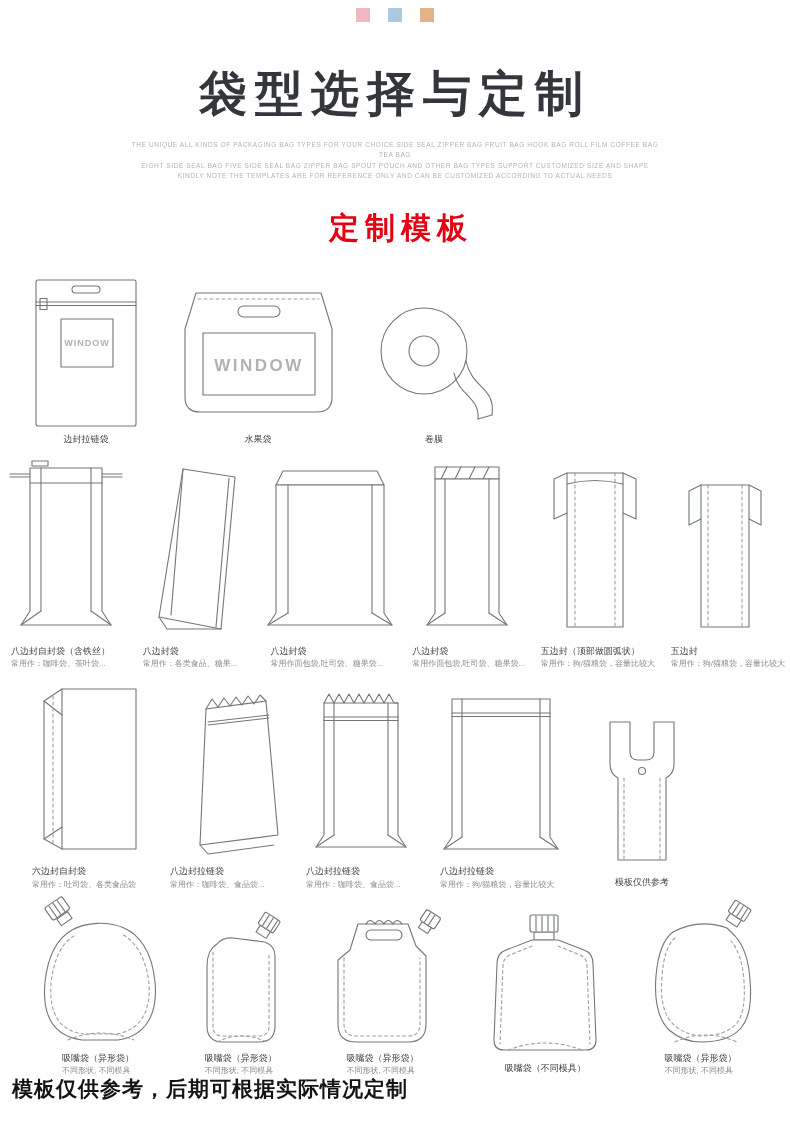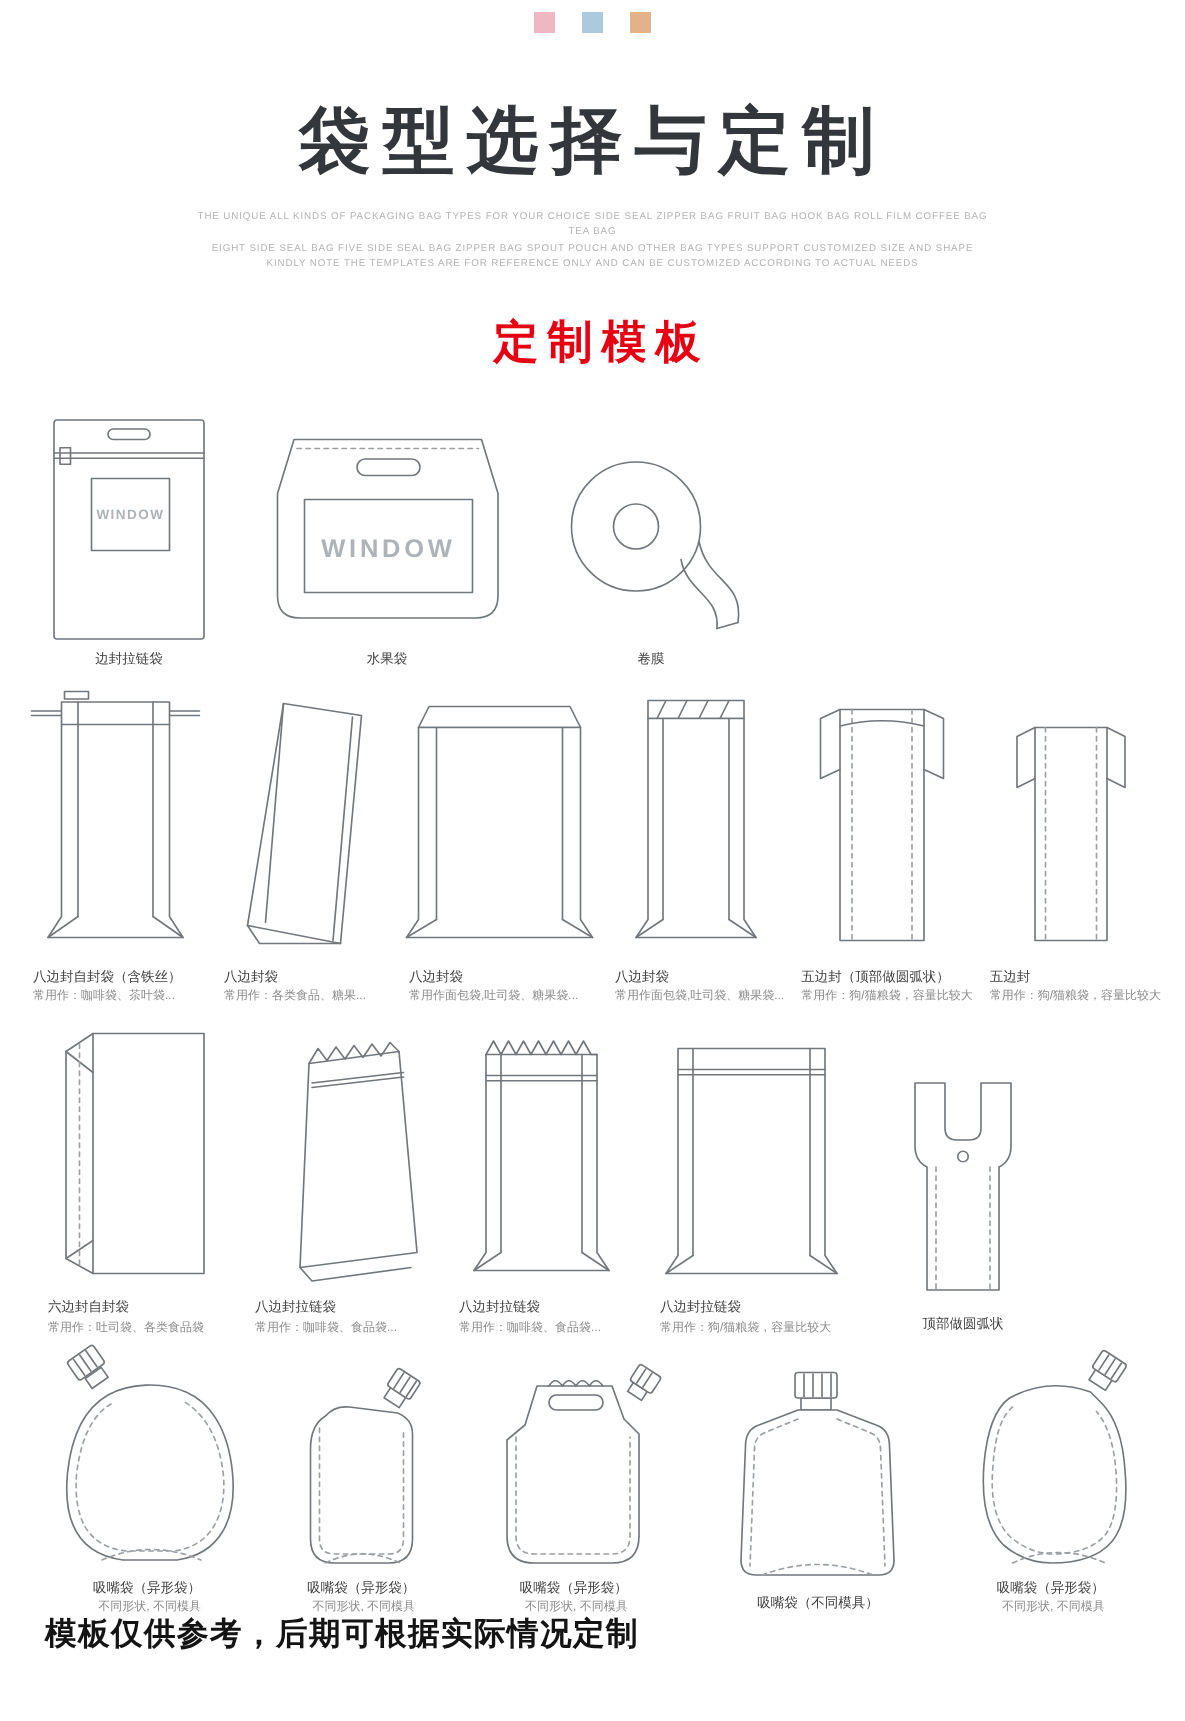--- a/index.html
+++ b/index.html
@@ -20,31 +20,31 @@
     margin:14px auto 0; width:540px; text-align:center;
     color:#b3b3b3; font-size:6.5px; line-height:1.6; letter-spacing:0.6px;
   }
   .section-label {
     text-align:center; margin-top:26px;
     color:#e60012; font-size:30px; font-weight:700; letter-spacing:6px;padding-left:12px;
   }
   .row { display:flex; align-items:flex-end; }
   .row1 { margin-top:28px; padding:0 30px; justify-content:flex-start; gap:24px; padding-right:150px; }
   .row1 > figure:nth-child(2){ margin-left:6px; }
-  .row2 { margin-top:14px; padding:0 16px; justify-content:space-between; }
+  .row2 { margin-top:14px; padding:0 5px; justify-content:space-between; }
   .row3 { margin-top:8px;  padding:0 28px 0 26px; justify-content:space-between; padding-right:86px; }
   .row4 { margin-top:2px;  padding:0 22px; justify-content:space-between; }
   figure { display:flex; flex-direction:column; align-items:center; }
   figcaption { margin-top:5px; max-width:122px; }
-  .cap-c figcaption { text-align:right; }
+  .cap-c figcaption { text-align:left; }
   .cap-l figcaption { text-align:left; align-self:flex-start; margin-left:6px; }
   .bag-name { font-size:9px; color:#3f3f3f; line-height:1.25; }
   .bag-desc { font-size:8px; color:#8c8c8c; line-height:1.3; margin-top:2px; }
   .footer-note {
-    position:absolute; left:30px; bottom:44px;
+    position:absolute; left:12px; bottom:44px;
     font-size:21px; color:#141414; font-weight:600; letter-spacing:1px;
   }
   svg { display:block; }
   svg .ln { fill:none; stroke:#72777c; stroke-width:1.1; stroke-linejoin:round; stroke-linecap:round; }
   svg .fw { fill:#ffffff; }
   svg .ds { stroke-dasharray:3 3; stroke:#9aa0a4; }
   svg text { fill:#aeb3b7; font-family:"Liberation Sans","DejaVu Sans",sans-serif; }
 </style>
 </head>
 <body>
@@ -255,21 +255,21 @@
     </figcaption>
   </figure>
 
   <figure class="cap-c">
     <svg width="124" height="158" viewBox="0 0 124 158">
       <path class="ln fw" d="M30 8 L50 8 L50 38 Q50 46 58 46 L66 46 Q74 46 74 38 L74 8 L94 8 L94 50 Q94 60 86 64 L86 146 L38 146 L38 64 Q30 60 30 50 Z"></path>
       <circle class="ln" cx="62" cy="57" r="3.5"></circle>
       <path class="ln ds" d="M44 64 L44 146 M80 64 L80 146"></path>
     </svg>
     <figcaption>
-      <div class="bag-name">顶部做圆弧状</div>
+      <div class="bag-name">模板仅供参考</div>
       <div class="bag-desc"></div>
     </figcaption>
   </figure>
 </div>
 
 <div class="row row4">
 
   <figure class="cap-c">
     <svg width="152" height="156" viewBox="0 0 152 156">
       <g transform="rotate(-35 44 28)">

